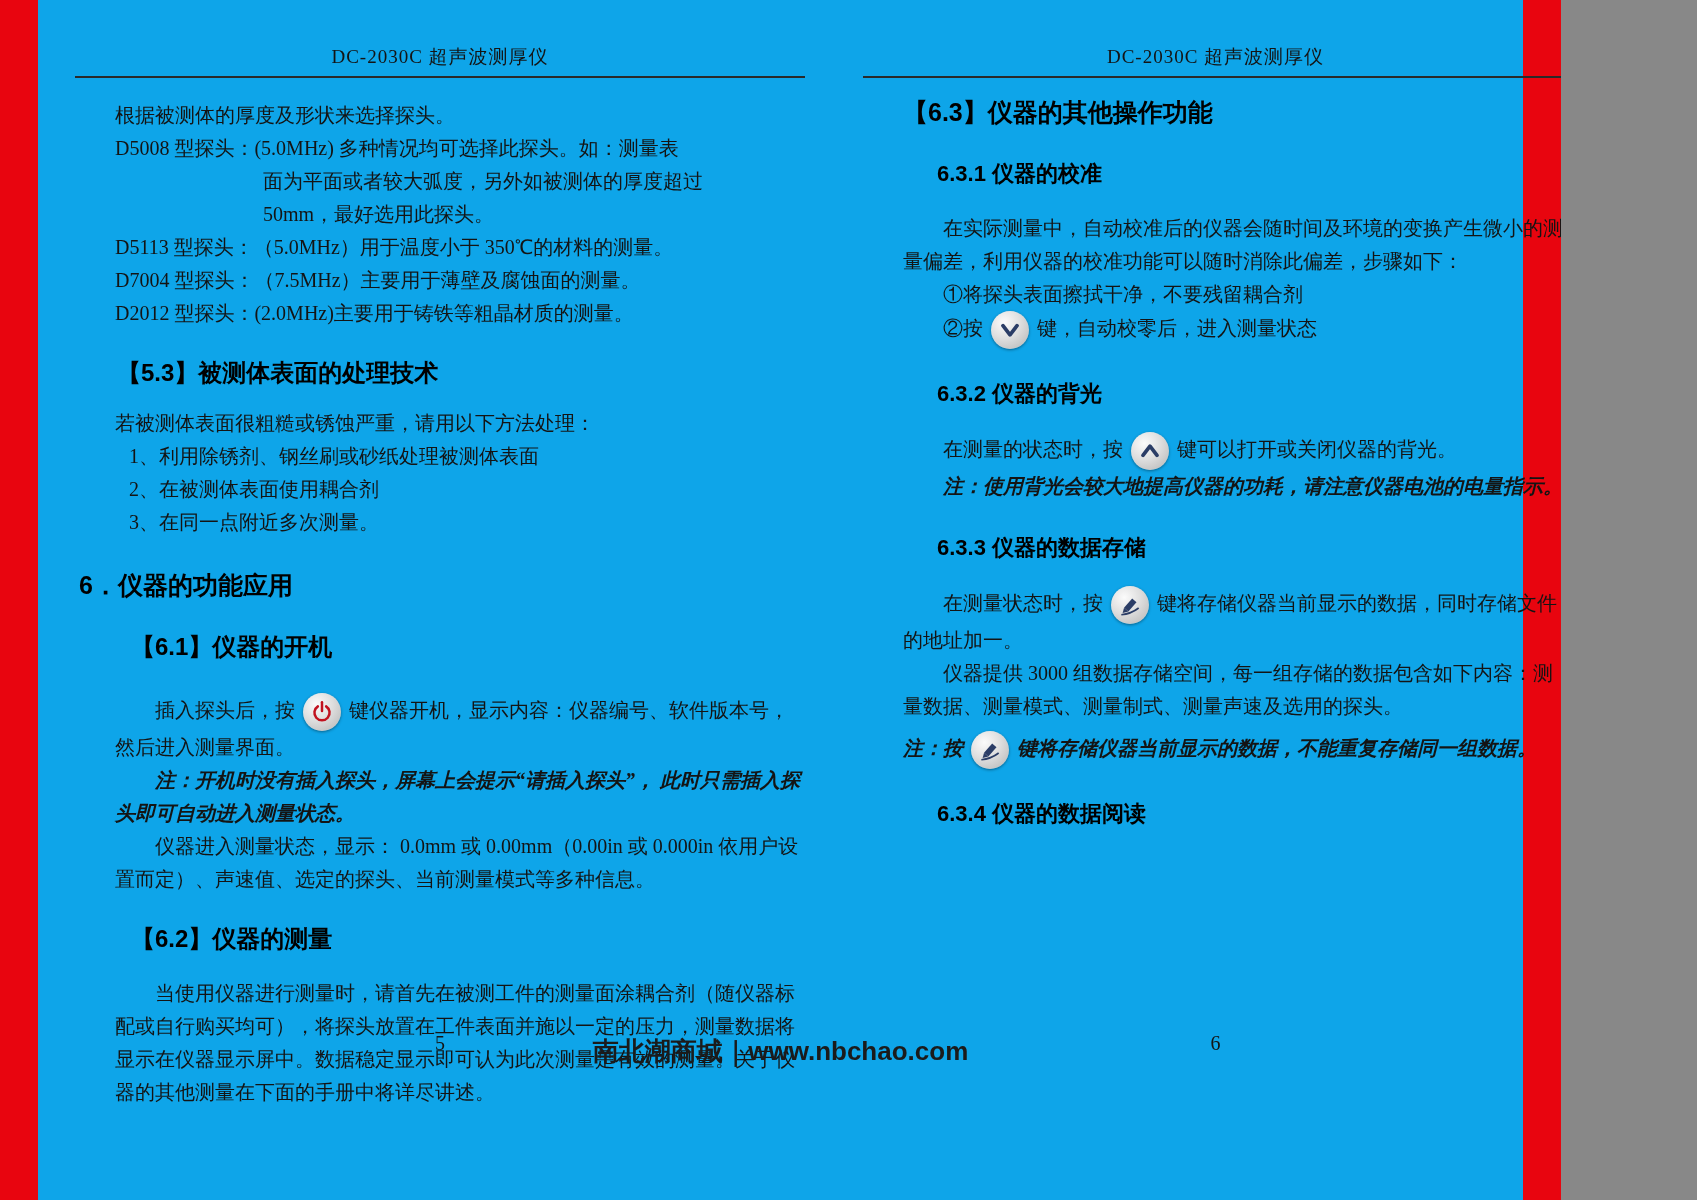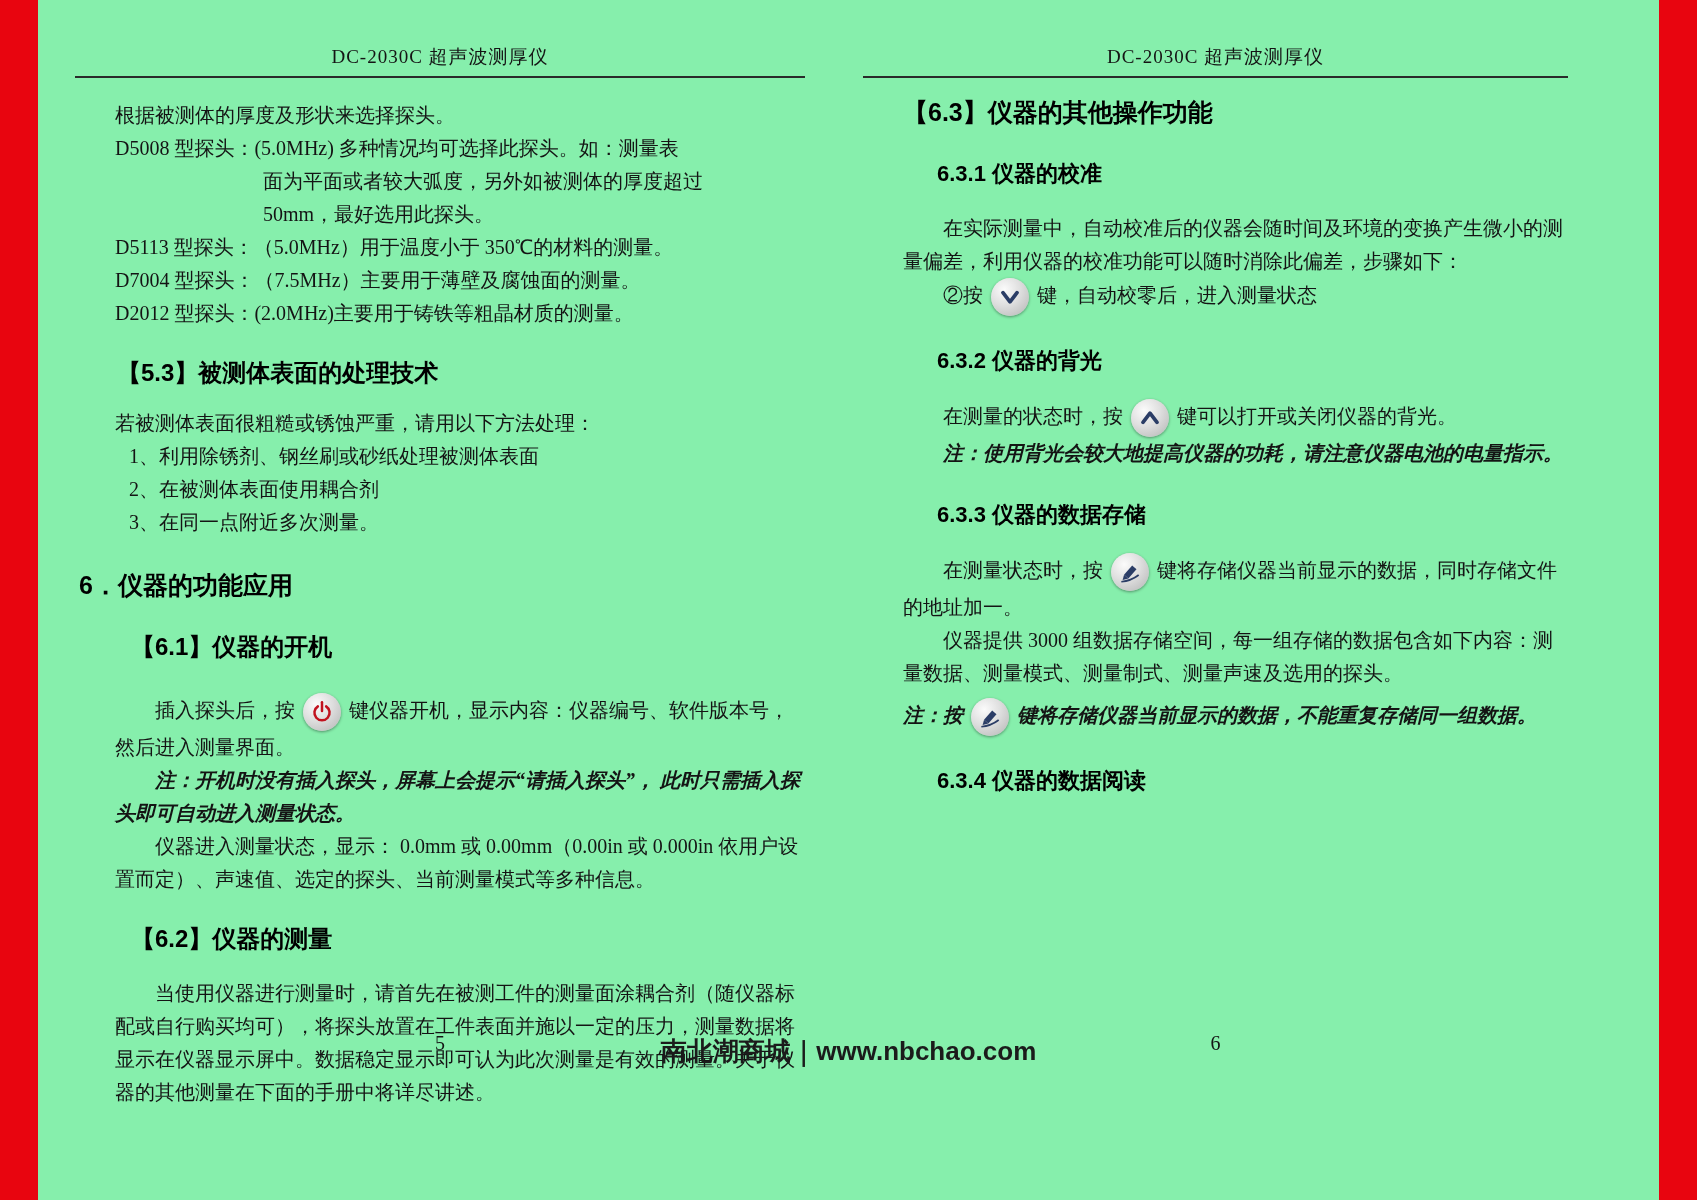--- a/index.html
+++ b/index.html
@@ -1,16 +1,16 @@
 <!DOCTYPE html>
 <html><head>
 <meta charset="utf-8">
 <style>
   html,body{margin:0;padding:0;background:#888;}
-  .sheet{position:relative;width:1697px;height:1200px;background:#86efac;font-family:"Liberation Serif",serif;color:#141414;overflow:hidden;}
+  .sheet{position:relative;width:1561px;height:1200px;background:#0ea5e9;font-family:"Liberation Serif",serif;color:#141414;overflow:hidden;}
   .red-strip{position:absolute;top:0;bottom:0;width:38px;background:#e8050f;}
   .red-strip.left{left:0;}
   .red-strip.right{right:0;}
   .page{position:absolute;top:0;}
   .page-left{left:75px;width:730px;}
   .page-right{left:863px;width:705px;}
   .page-header{padding-top:44px;text-align:center;font-size:19px;letter-spacing:1px;}
   .header-rule{height:0;border:0;border-top:2px solid #2a2a2a;margin:6px 0 0 0;}
   .content{padding:21px 0 0 40px;font-size:20px;line-height:33px;}
   .content-right{padding:18px 0 0 40px;font-size:20px;line-height:33px;}
@@ -85,20 +85,21 @@
 
   <div class="page page-right">
     <div class="page-header">DC-2030C 超声波测厚仪</div>
     <hr class="header-rule">
 
     <div class="content-right">
       <h2 class="h-63">【6.3】仪器的其他操作功能</h2>
 
       <h3 class="h-sub">6.3.1 仪器的校准</h3>
       <p class="para">在实际测量中，自动校准后的仪器会随时间及环境的变换产生微小的测量偏差，利用仪器的校准功能可以随时消除此偏差，步骤如下：</p>
+      <p class="para">①将探头表面擦拭干净，不要残留耦合剂</p>
       <p class="para">
         <span>②按</span><span class="key-icon"><svg width="26" height="26" viewBox="0 0 24 24">
               <path d="M5.5 8 L12 16.5 L18.5 8" fill="none" stroke="#2b3d66" stroke-width="3.4" stroke-linecap="round" stroke-linejoin="round"></path>
             </svg></span><span>键，自动校零后，进入测量状态</span>
       </p>
 
       <h3 class="h-sub">6.3.2  仪器的背光</h3>
       <p class="para">
         <span>在测量的状态时，按</span><span class="key-icon"><svg width="26" height="26" viewBox="0 0 24 24">
               <path d="M5.5 16 L12 7.5 L18.5 16" fill="none" stroke="#2b3d66" stroke-width="3.4" stroke-linecap="round" stroke-linejoin="round"></path>

